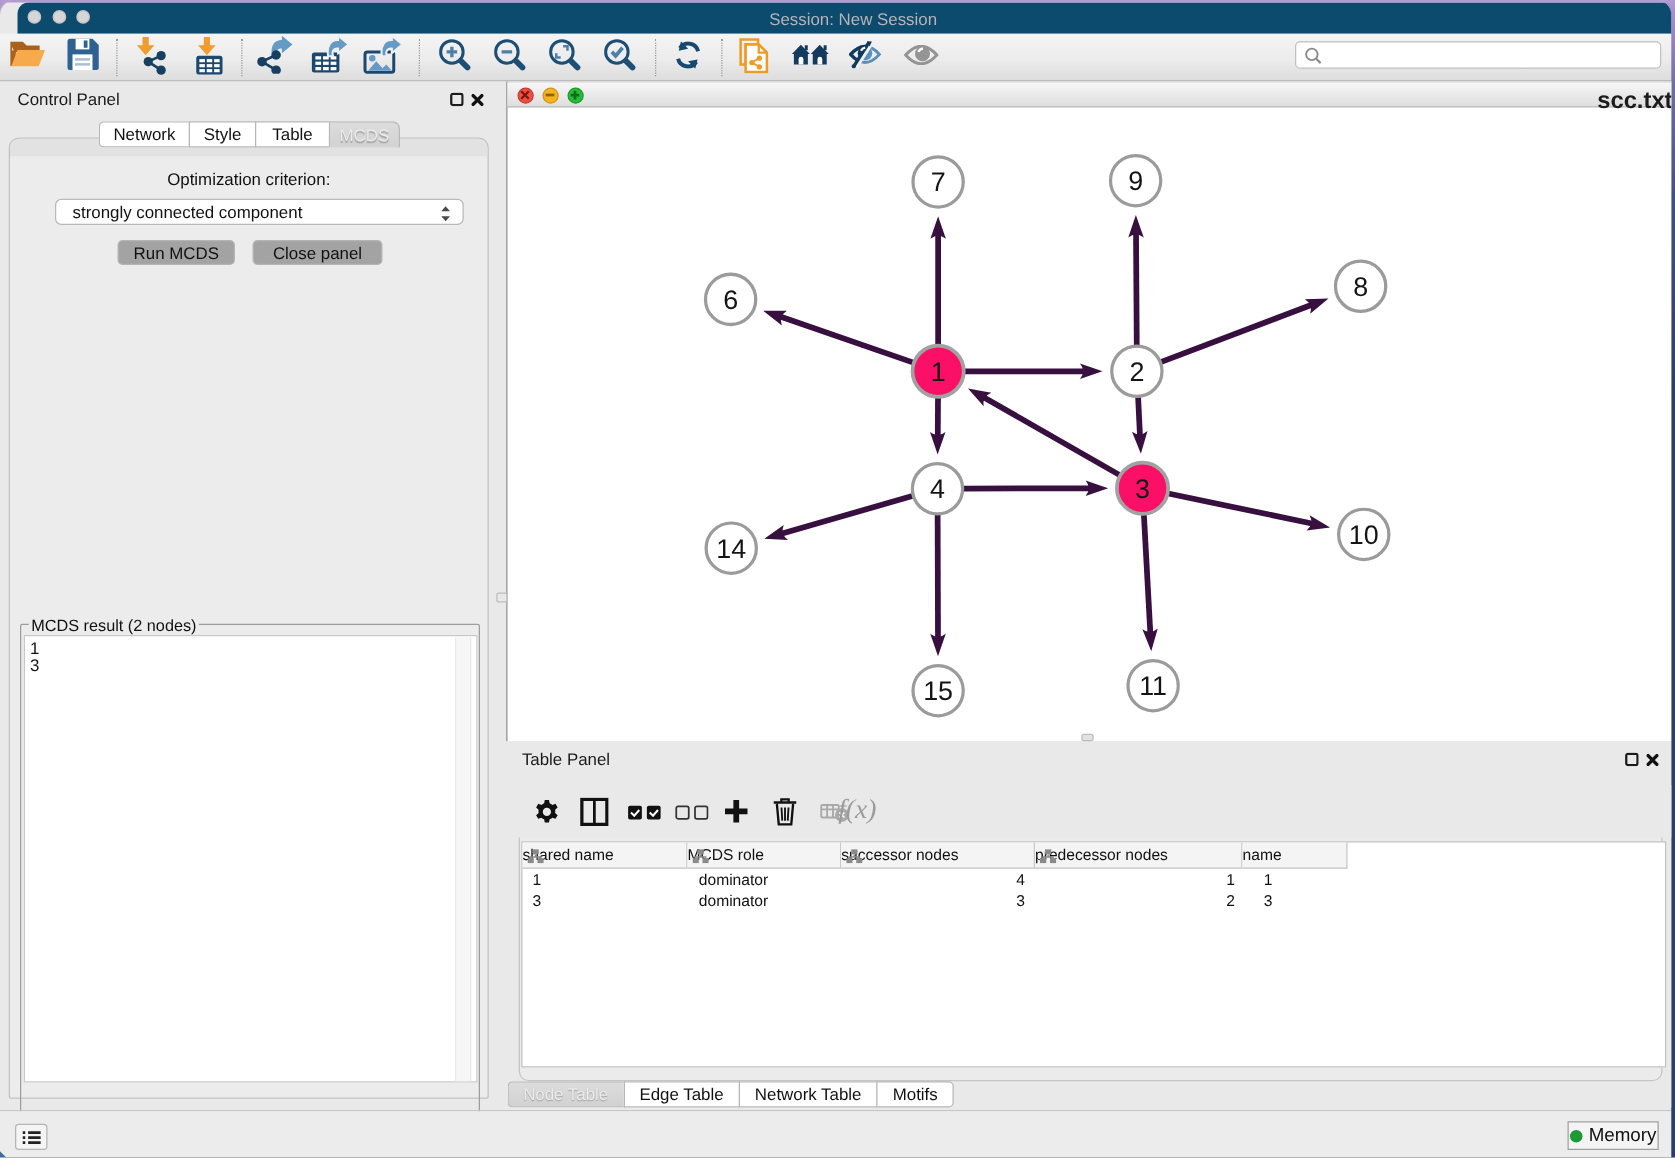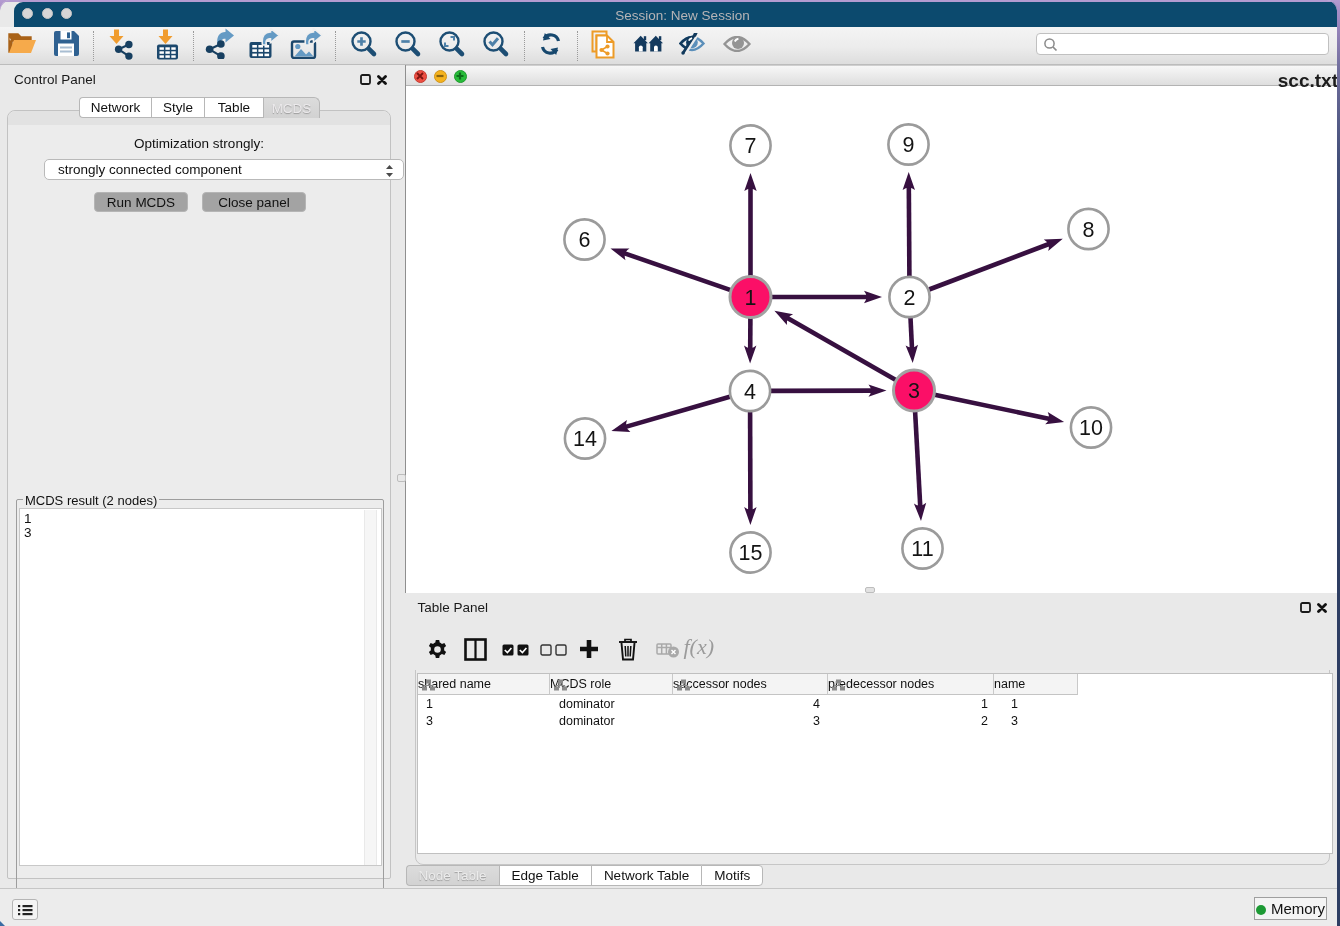--- a/index.html
+++ b/index.html
@@ -17,21 +17,21 @@
 .search svg{position:absolute;left:6px;top:3px}
 
 .cphead{position:absolute;left:14px;top:72px;font-size:13.5px;color:#1a1a1a}
 .cpbox{position:absolute;left:7px;top:110px;width:384px;height:769px;background:#ececec;border:1px solid #c2c2c2;border-radius:8px 8px 2px 2px}
 .cpband{position:absolute;left:0;top:0;width:100%;height:14px;background:#e2e2e2;border-radius:8px 8px 0 0}
 .tabs{position:absolute;left:79px;top:97px;height:21px;display:flex;font-size:13.5px;z-index:5}
 .tab{background:#fff;border:1px solid #b7b7b7;border-right:none;padding:0 14px;display:flex;align-items:center;color:#111}
 .tab.first{border-radius:4px 0 0 4px}
 .tab.sel{background:linear-gradient(#dcdcdc,#d2d2d2);border-radius:0 6px 0 0;border-right:1px solid #b7b7b7;border-bottom:none;color:#eceaec;text-shadow:0 1px 1px #9a9a9a}
 .optlabel{position:absolute;left:0;top:136px;width:398px;text-align:center;font-size:13.5px;color:#111}
-.dropdown{position:absolute;left:44px;top:159px;width:360px;height:21px;background:#fff;border:1px solid #b9b9b9;border-radius:5px;font-size:13.5px;color:#111;line-height:19px;padding-left:13px}
+.dropdown{position:absolute;left:44px;top:159px;width:327px;height:21px;background:#fff;border:1px solid #b9b9b9;border-radius:5px;font-size:13.5px;color:#111;line-height:19px;padding-left:13px}
 .btn{position:absolute;height:20px;background:#a3a3a3;border:1px solid #b5b5b5;border-radius:4px;font-size:13.5px;color:#111;text-align:center;line-height:19px}
 .fieldset{position:absolute;left:16px;top:499px;width:368px;height:422px;border:1px solid #9d9d9d;border-radius:2px}
 .fieldlegend{position:absolute;left:6px;top:-7px;background:#ececec;padding:0 2px;font-size:13px;color:#111}
 .fieldwhite{position:absolute;left:2px;top:8px;width:363px;height:358px;background:#fff;border:1px solid #c8c8c8}
 .fitem{font-size:13.5px;color:#111;padding-left:4px;height:16px;line-height:16px}
 .vscroll{position:absolute;right:4px;top:1px;width:13px;height:355px;background:#f6f6f6;border-left:1px solid #e9e9e9;border-right:1px solid #e9e9e9}
 
 .netframe{position:absolute;left:405px;top:65px;width:933px;height:528px;background:#fff;border-left:1px solid #8f8f8f}
 .nettitle{position:absolute;left:0;top:0;width:100%;height:21px;background:linear-gradient(#f7f7f7,#dedede);border-bottom:1px solid #b3b3b3;border-top:1px solid #cfcfcf}
 .nettext{position:absolute;left:0;top:3.5px;width:100%;text-align:right;font-size:19px;font-weight:bold;color:#1c1c1c}
@@ -234,21 +234,21 @@
     </svg>
 <div class="cpbox">
       <div class="cpband"></div>
     </div>
 <div class="tabs">
  <div class="tab first" style="width:72px;justify-content:center">Network</div>
  <div class="tab" style="width:53px;justify-content:center">Style</div>
  <div class="tab" style="width:59px;justify-content:center">Table</div>
  <div class="tab sel" style="width:57px;justify-content:center">MCDS</div>
 </div>
-<div class="optlabel">Optimization strongly:</div>
+<div class="optlabel">Optimization criterion:</div>
 <div class="dropdown">strongly connected component
  <svg style="position:absolute;right:8px;top:2.5px" width="11" height="16" viewBox="0 0 11 16">
         <path d="M2,6 L5.5,2 L9,6 z M2,10 L5.5,14 L9,10 z" fill="#4a4a4a"></path>
       </svg>
 </div>
 <div class="btn" style="left:94px;top:192px;width:94px">Run MCDS</div>
 <div class="btn" style="left:202px;top:192px;width:104px">Close panel</div>
 <div class="fieldset">
  <div class="fieldlegend">MCDS result (2 nodes)</div>
  <div class="fieldwhite">
@@ -374,21 +374,21 @@
   <svg style="position:absolute;left:250px;top:15px" width="24" height="15" viewBox="0 0 24 15">
           <g stroke="#a9a9a9" stroke-width="1.5" fill="none">
             <rect x="1" y="1" width="14" height="10" rx="1"></rect>
             <line x1="1" y1="4.5" x2="15" y2="4.5"></line>
             <line x1="5.7" y1="1" x2="5.7" y2="11"></line>
             <line x1="10.4" y1="1" x2="10.4" y2="11"></line>
           </g>
           <circle cx="17.5" cy="9" r="5.5" fill="#a9a9a9"></circle>
           <path d="M15.5,7 l4,4 m0,-4 l-4,4" stroke="#fff" stroke-width="1.4"></path>
         </svg>
-  <div style="position:absolute;left:278px;top:6px;font-family:'Liberation Serif',serif;font-style:italic;font-size:22px;color:#9b9b9b">f(x)</div>
+  <div style="position:absolute;left:265px;top:6px;font-family:'Liberation Serif',serif;font-style:italic;font-size:22px;color:#9b9b9b">f(x)</div>
  </div>
  <div class="tbl">
   <div class="thead">
    <div class="th" style="width:132px"><svg width="13" height="12" viewBox="0 0 13 12">
               <g fill="#8a8a8a">
                 <rect x="4" y="0.5" width="5" height="4"></rect>
                 <rect x="0" y="7.5" width="5" height="4"></rect>
                 <rect x="8" y="7.5" width="5" height="4"></rect>
               </g>
               <path d="M6.5,4.5 v2 M2.5,7.5 v-1 h8 v1" stroke="#8a8a8a" stroke-width="1.2" fill="none"></path>

